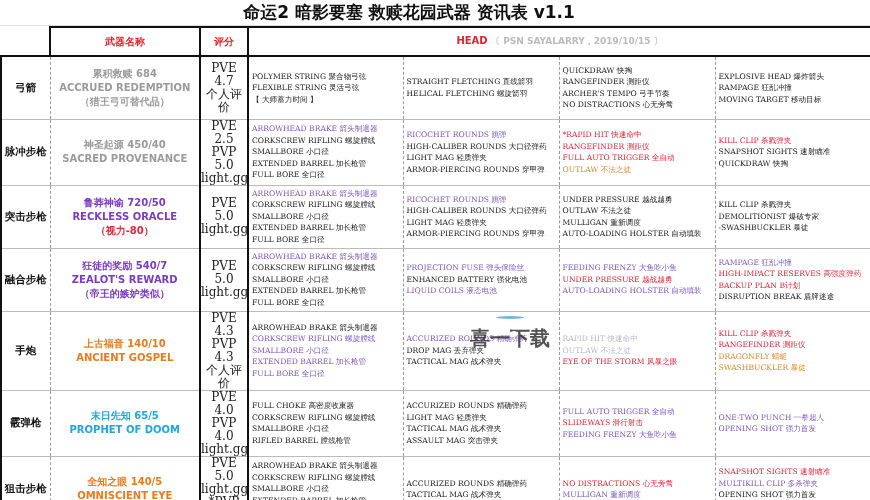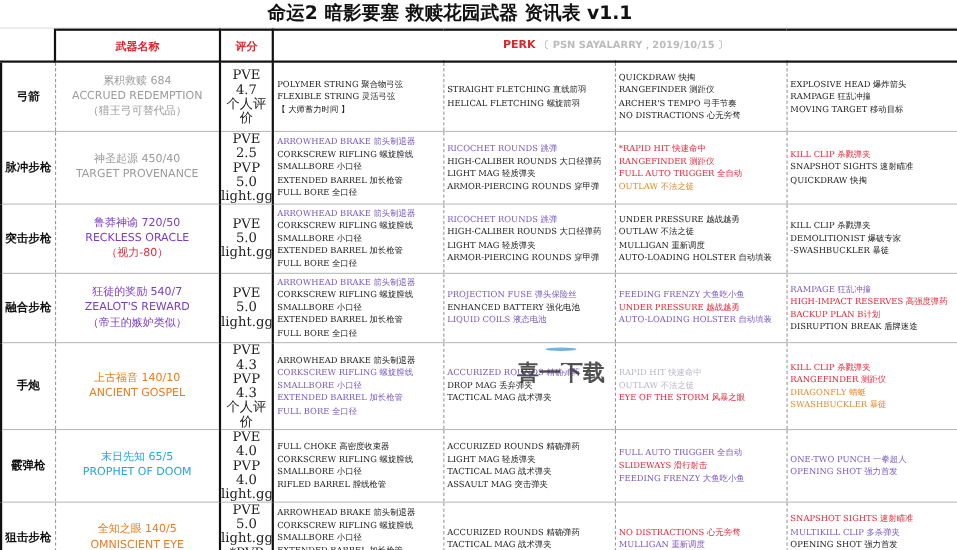--- a/index.html
+++ b/index.html
@@ -8,21 +8,21 @@
   .title-line { position:absolute; left:0; top:25px; width:870px; height:1px; background:#ddd; }
   table.sheet { position:absolute; left:0; top:26px; width:870px; border-collapse:collapse; table-layout:fixed; }
   table.sheet td { padding:0; vertical-align:middle; overflow:hidden; }
   .hdr td { height:27px; border-top:2px solid #111; border-bottom:2px solid #111; }
   .hdr .c0 { border-top:none; border-bottom:2px solid #111; }
   .hdr-lbl { font-family:"DejaVu Sans", sans-serif; font-weight:bold; color:#e0242b; font-size:10px; text-align:center; }
   .hdr-note { color:#bbb; font-weight:bold; font-size:9px;margin-top:17px; }
   .row td { border-bottom:1px solid #bbb; }
   .row.last td { border-bottom:2px solid #111; }
   .type { font-family:"DejaVu Sans", sans-serif; font-weight:bold; font-size:10.5px; text-align:center; color:#111; border-right:1px dashed #999; }
-  .name { text-align:center; font-family:"DejaVu Sans", sans-serif; font-weight:normal; font-size:10px; line-height:14px; border-right:2px solid #111; }
+  .name { text-align:center; font-family:"DejaVu Sans", sans-serif; font-weight:bold; font-size:10px; line-height:14px; border-right:2px solid #111; }
   .score { text-align:center; font-size:12px; line-height:13px; border-right:2px solid #111; color:#222; }
   .perk { font-size:7.6px; line-height:11.5px; padding-left:3px !important; white-space:nowrap; border-right:1px dashed #999; }
   .perk.lastcol { border-right:2px solid #111; }
   .vl { border-left:2px solid #111; }
   .c-black { color:#222; }
   .c-purple { color:#7a58c2; }
   .c-red { color:#e5263a; }
   .c-orange { color:#e38a2c; }
   .c-lightgray { color:#b8b8c8; }
   .n-gray { color:#9a9a9a; }
@@ -51,21 +51,21 @@
       <col style="width:156px">
       <col style="width:156px">
       <col style="width:156px">
   </colgroup>
   <tbody>
       <tr class="hdr">
     <td class="c0" style="border-right:2px solid #111;"></td>
     <td class="hdr-lbl" style="border-right:2px solid #111;">武器名称</td>
     <td class="hdr-lbl" style="border-right:2px solid #111;margin-left:32px;">评分</td>
     <td class="hdr-lbl" colspan="4" style="border-right:2px solid #111;">
-      <span>PERK</span>
+      <span>HEAD</span>
       <span class="hdr-note">〔 PSN SAYALARRY，2019/10/15 〕</span>
     </td>
   </tr>
 
   <tr class="row" style="height:63px">
     <td class="type vl">弓箭</td>
     <td class="name n-gray">
       <div>累积救赎 684</div>
       <div>ACCRUED REDEMPTION</div>
       <div>（猎王弓可替代品）</div>
@@ -93,21 +93,21 @@
       <div class="c-black">EXPLOSIVE HEAD 爆炸箭头</div>
       <div class="c-black">RAMPAGE 狂乱冲撞</div>
       <div class="c-black">MOVING TARGET 移动目标</div>
     </td>
   </tr>
 
   <tr class="row" style="height:63px">
     <td class="type vl">脉冲步枪</td>
     <td class="name n-gray">
       <div>神圣起源 450/40</div>
-      <div>TARGET PROVENANCE</div>
+      <div>SACRED PROVENANCE</div>
     </td>
     <td class="score">
       <div>PVE 2.5</div>
       <div>PVP 5.0</div>
       <div>light.gg</div>
     </td>
     <td class="perk">
       <div class="c-purple">ARROWHEAD BRAKE 箭头制退器</div>
       <div class="c-black">CORKSCREW RIFLING 螺旋膛线</div>
       <div class="c-black">SMALLBORE 小口径</div>

